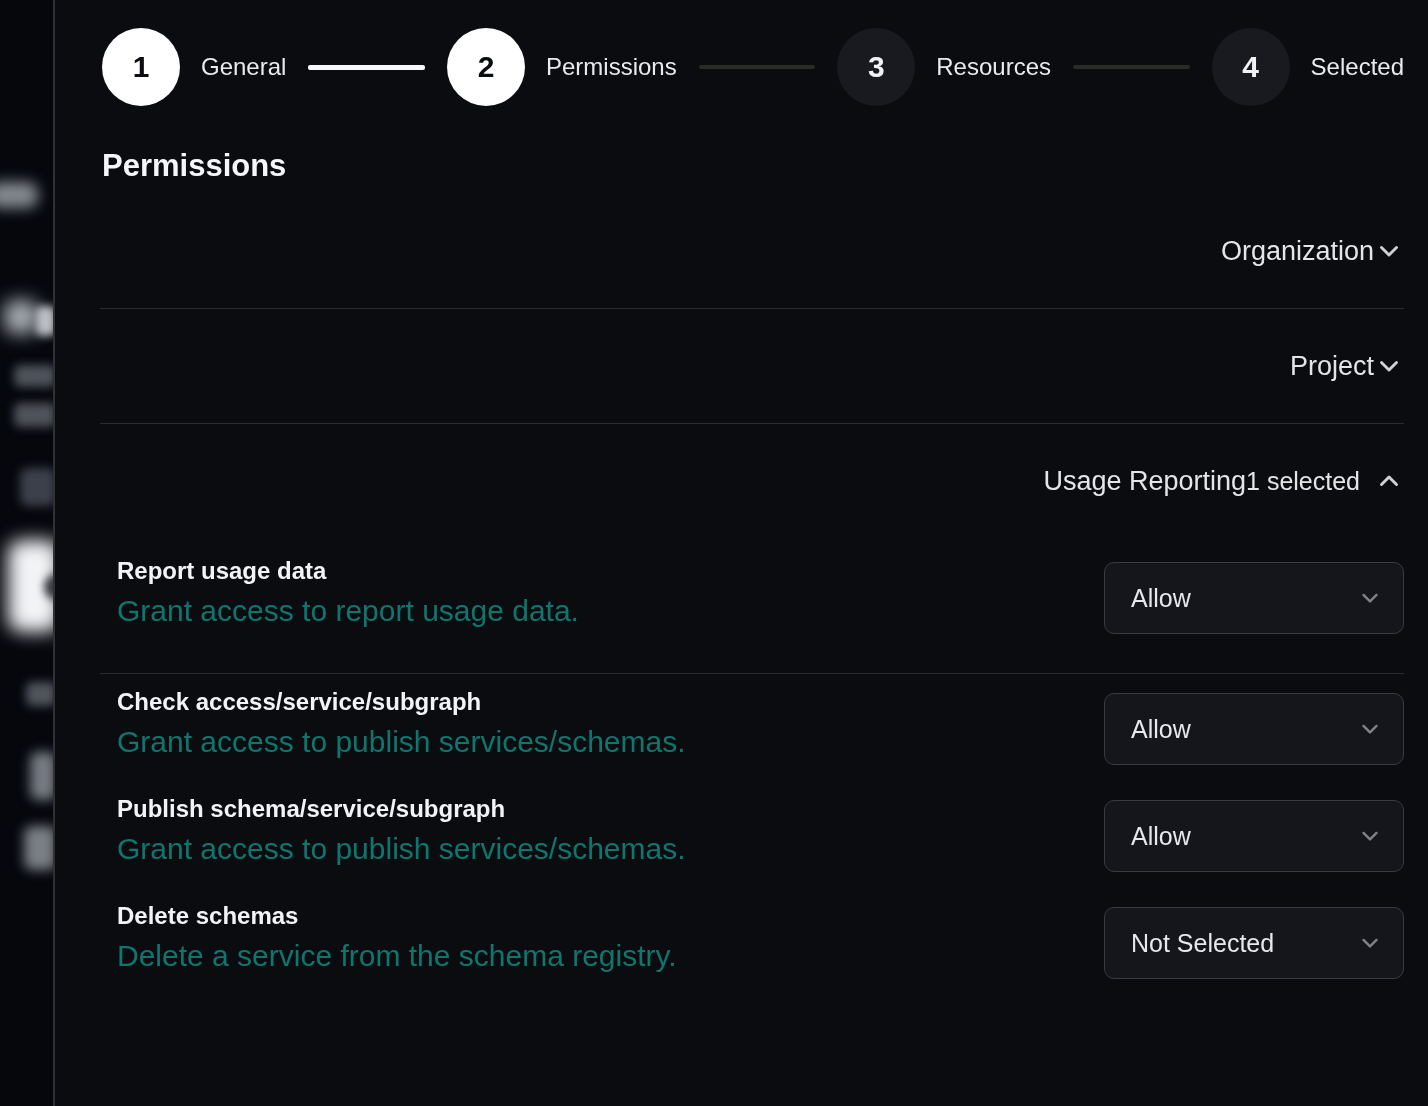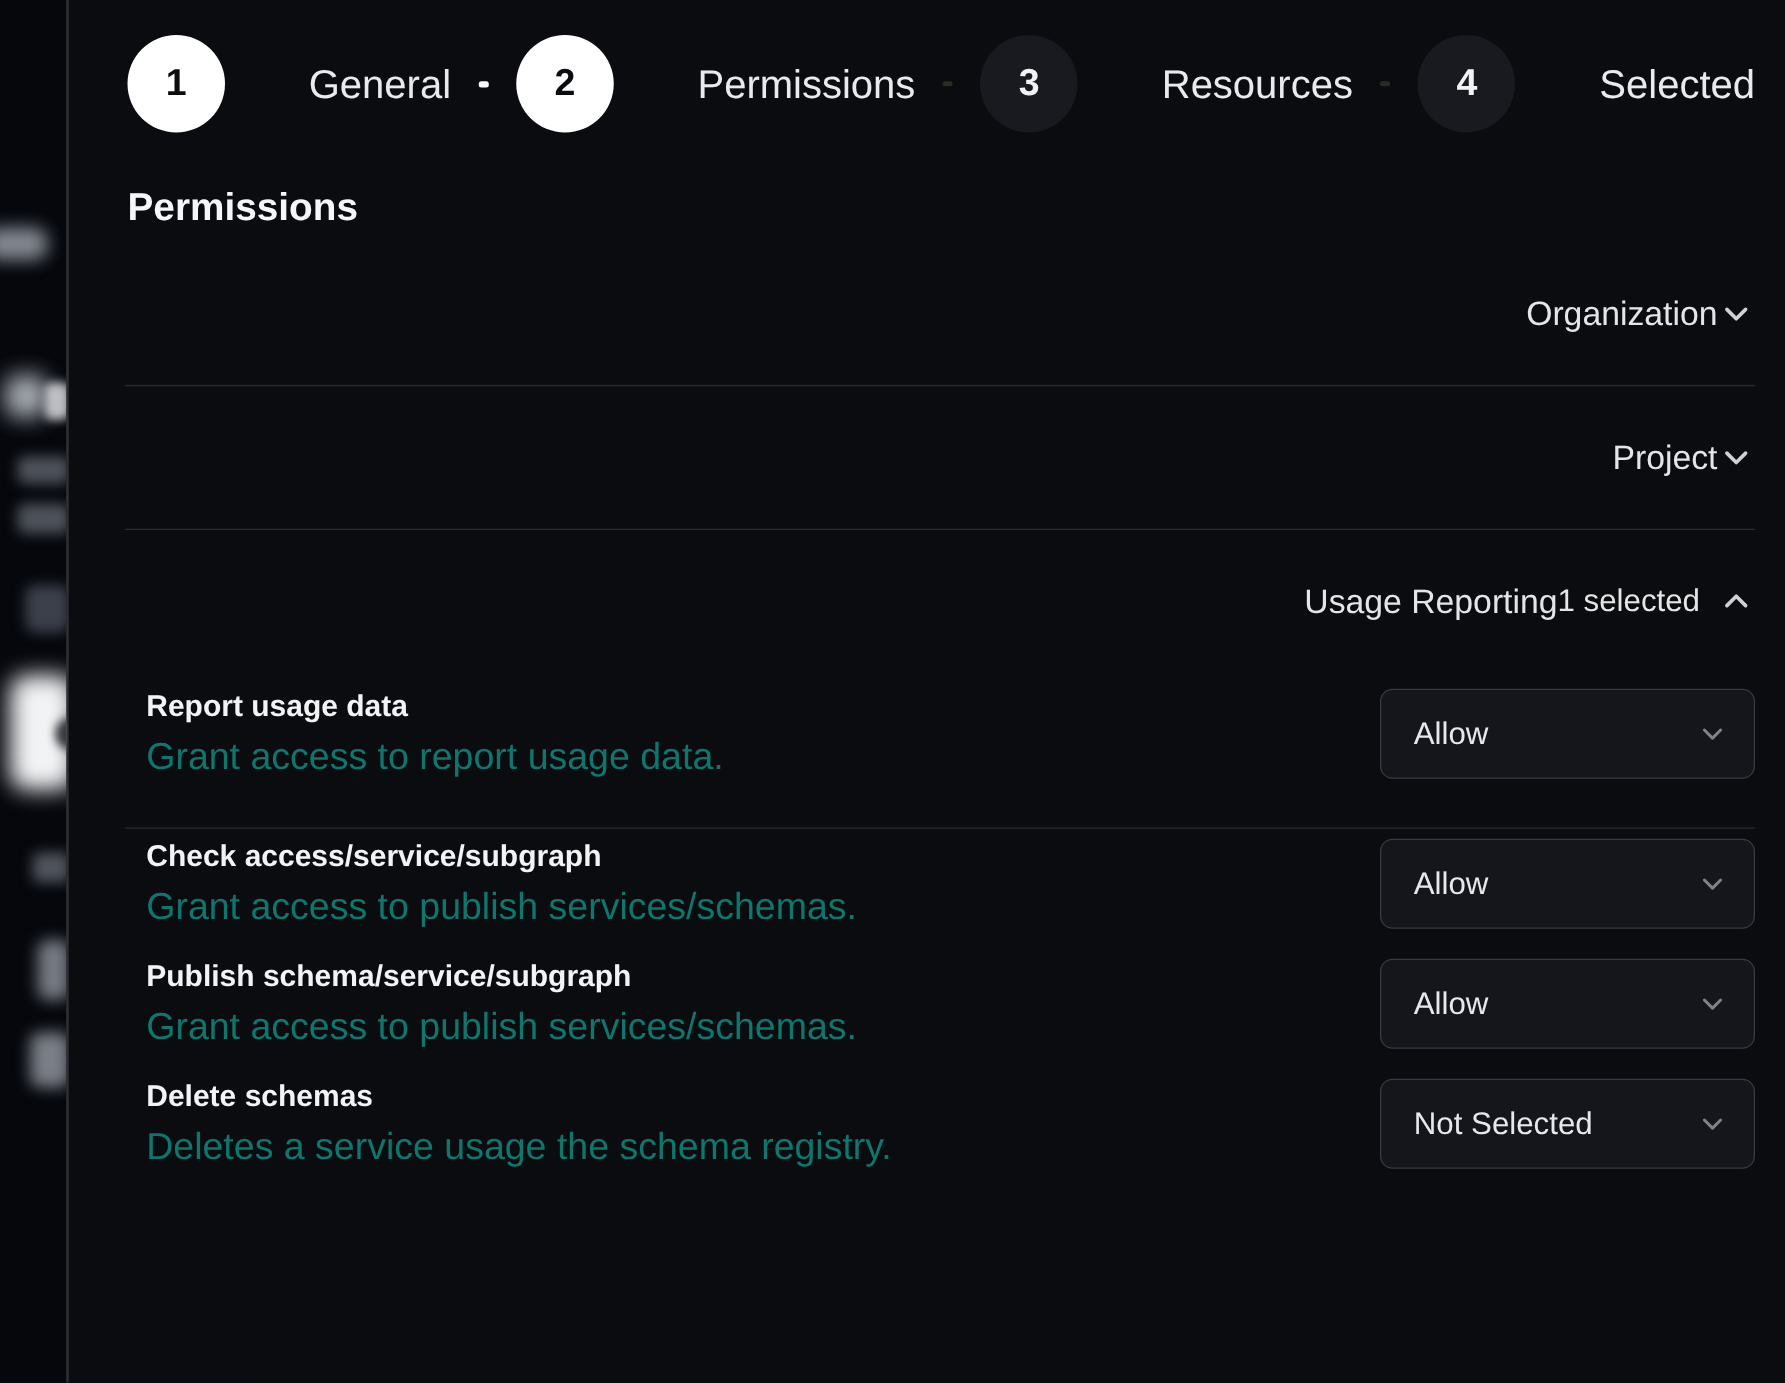--- a/index.html
+++ b/index.html
@@ -30,21 +30,21 @@
   
   .stepper { display:flex; align-items:center; gap:22px; height:78px; }
   .step { display:flex; align-items:center; gap:21px; cursor:pointer; }
   .step-circle {
     width:78px; height:78px; border-radius:50%;
     display:flex; align-items:center; justify-content:center;
     font-size:30px; font-weight:bold;
   }
   .step-circle.active { background:#ffffff; color:#0b0c10; }
   .step-circle.inactive { background:#191a1f; color:#f1f2f4; }
-  .step-label { font-size:32px; color:#e8eaed; white-space:nowrap;margin-left:46px; }
+  .step-label { font-size:24px; color:#e8eaed; white-space:nowrap; }
   .connector { flex:1 1 0; border-radius:2px; }
   .connector.done { height:5px; background:#f7f8f9; }
   .connector.todo { height:4px; background:#2b2b26; }
 
   
   .page-title {
     margin-top:42px;
     font-size:31px; font-weight:bold; color:#f5f6f8;
   }
 
@@ -73,20 +73,21 @@
   .perm-row:last-child { margin-bottom:0; }
   .perm-title { font-size:24px; font-weight:bold; color:#f2f3f5; }
   .perm-desc { font-size:30px; color:#0f766e; margin-top:9px; }
   .perm-select {
     width:300px; height:72px; flex:0 0 300px;
     background:#15161b;
     border:1.5px solid #3a3b40; border-radius:10px;
     display:flex; align-items:center; justify-content:space-between;
     padding:0 20px 0 26px;
     cursor:pointer;
+    margin-top:11px;
   }
   .select-value { font-size:25px; color:#e7e8eb; }
   .select-chev { color:#808288; }
 </style>
 </head>
 <body>
 
 <div class="app">
 
   <aside class="sidebar">
@@ -201,21 +202,21 @@
             <div class="perm-select">
               <span class="select-value">Allow</span>
               <svg class="select-chev" width="26" height="26" viewBox="0 0 24 24">
                   <path d="M6 9.2l6 6 6-6" fill="none" stroke="currentColor" stroke-width="2.2" stroke-linecap="round" stroke-linejoin="round"></path>
                 </svg>
             </div>
           </div>
           <div class="perm-row">
             <div class="perm-text">
               <div class="perm-title">Delete schemas</div>
-              <div class="perm-desc">Deletes a service usage the schema registry.</div>
+              <div class="perm-desc">Delete a service from the schema registry.</div>
             </div>
             <div class="perm-select">
               <span class="select-value">Not Selected</span>
               <svg class="select-chev" width="26" height="26" viewBox="0 0 24 24">
                   <path d="M6 9.2l6 6 6-6" fill="none" stroke="currentColor" stroke-width="2.2" stroke-linecap="round" stroke-linejoin="round"></path>
                 </svg>
             </div>
           </div>
         </div>
       </section>

